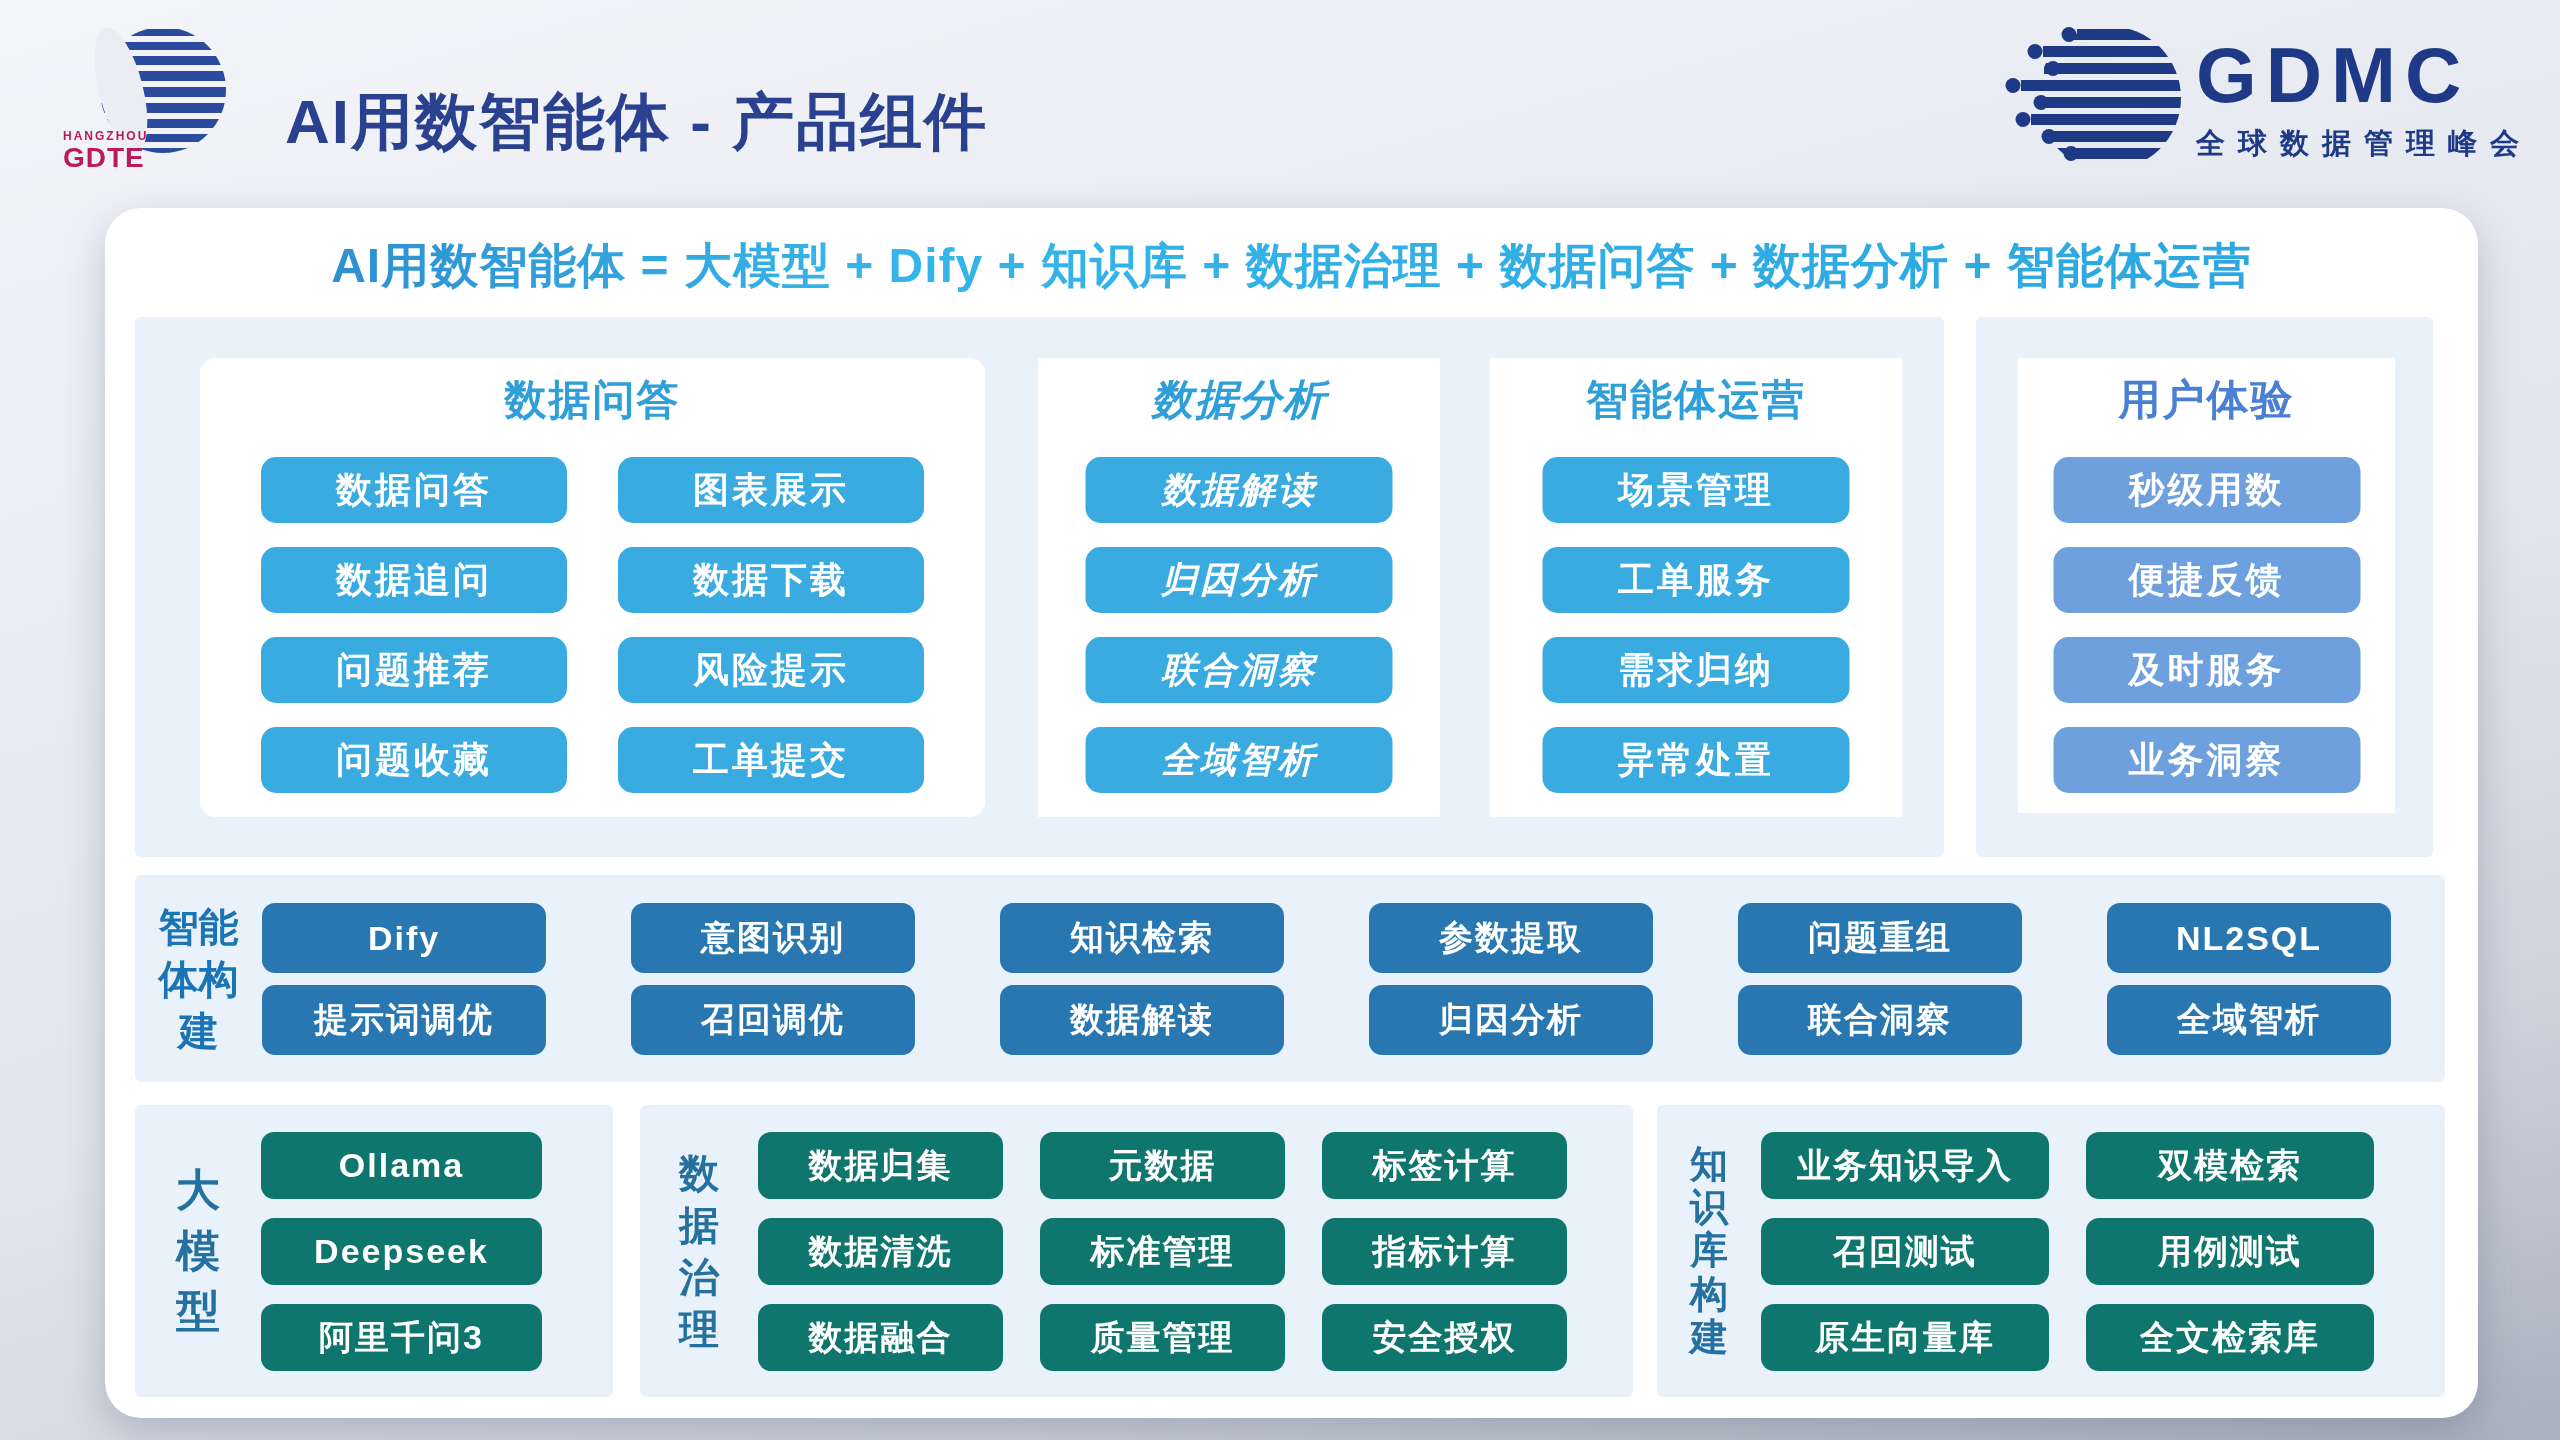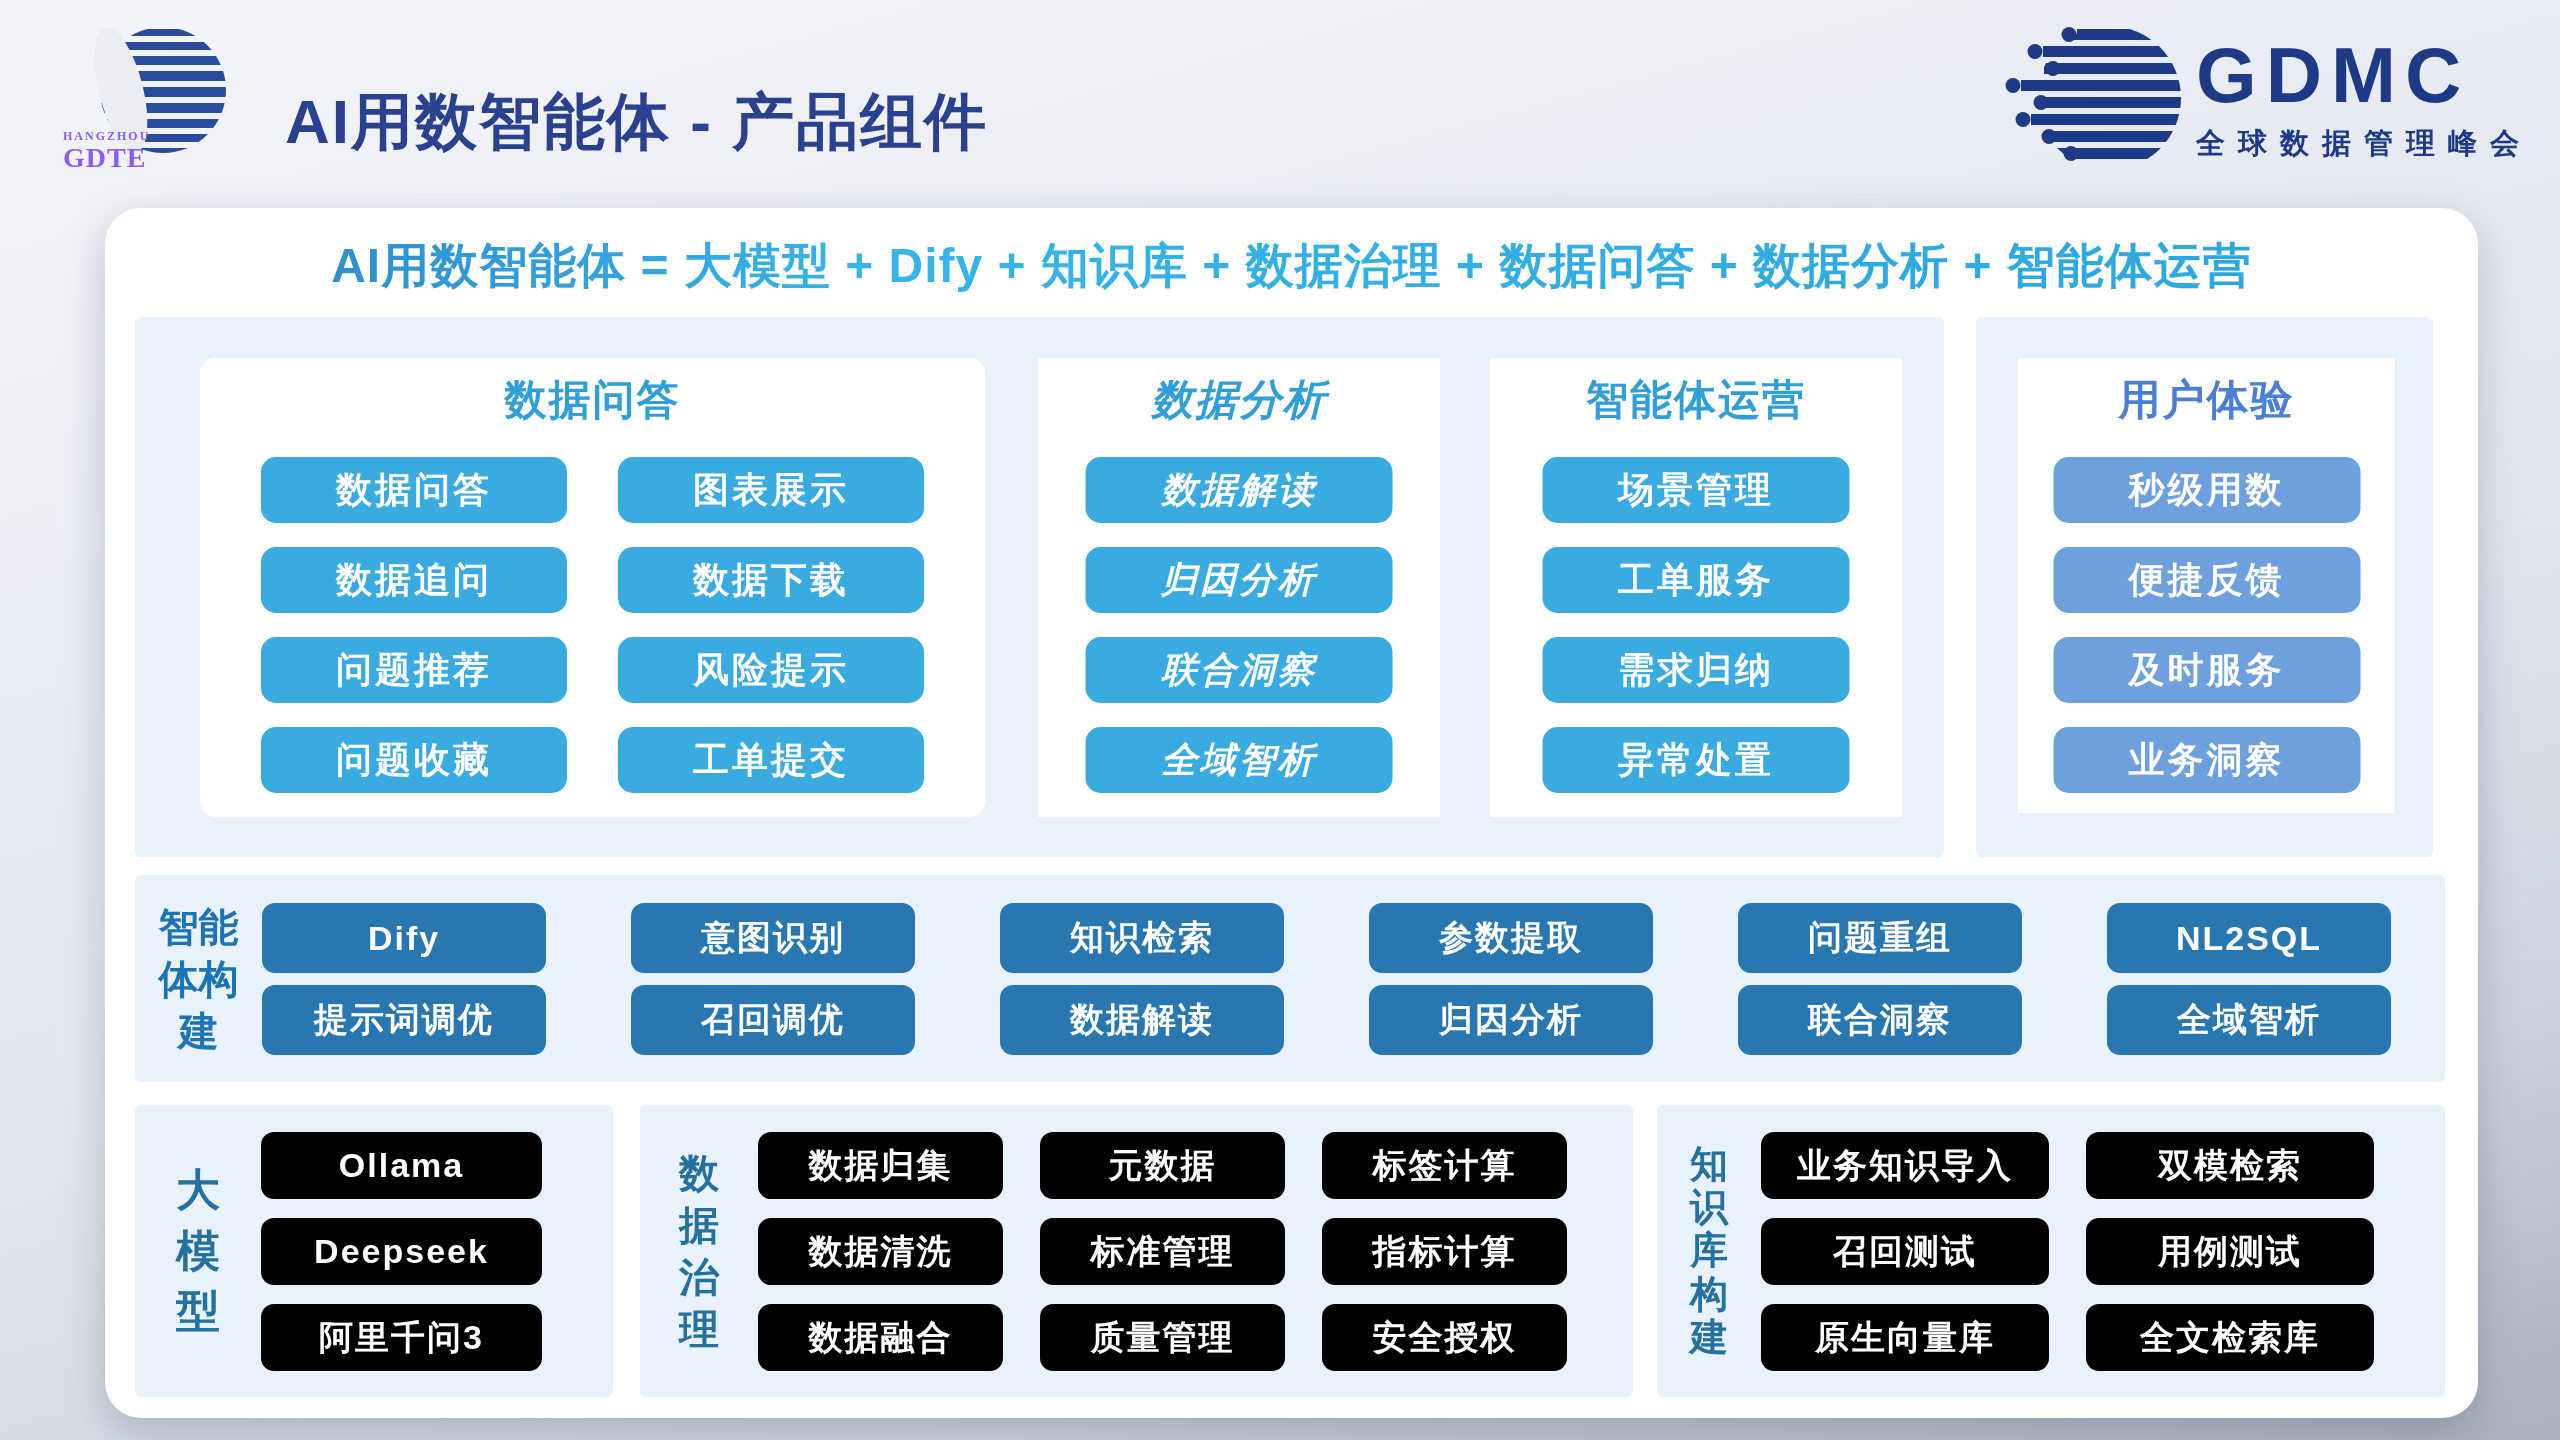--- a/index.html
+++ b/index.html
@@ -6,21 +6,21 @@
   html,body { width:2560px; height:1440px; overflow:hidden; }
   body {
     font-family:"Liberation Sans","DejaVu Sans",sans-serif;
     background:linear-gradient(165deg,#f4f5f9 0%,#e9ecf2 30%,#e2e6ee 55%,#ccd2dc 80%,#a9b0be 100%);
     position:relative;
   }
 
   
   .hdr { position:absolute; left:0; top:0; width:2560px; height:205px; }
   .gdte { position:absolute; left:45px; top:10px; width:200px; height:180px; }
-  .gdte .mark { position:absolute; left:18px; bottom:18px; color:#8b5cf6; line-height:1;font-family:Liberation Serif, serif; }
+  .gdte .mark { position:absolute; left:18px; bottom:18px; color:#be185d; line-height:1; }
   .gdte .city { font-size:12px; font-weight:700; letter-spacing:2px; display:block; }
   .gdte .brand { font-size:28px; font-weight:800; letter-spacing:1px; display:block; margin-top:2px; }
   .slide-title { position:absolute; left:285px; top:36px; font-size:62px; font-weight:800;
     color:#2a4190; letter-spacing:2px; white-space:nowrap;margin-top:44px; }
   .gdmc { position:absolute; right:28px; top:10px; display:flex; align-items:center; gap:12px; height:180px; }
   .gdmc .words { display:flex; flex-direction:column; color:#1e3a87; }
   .gdmc .brand { font-size:78px; font-weight:800; letter-spacing:9px; line-height:1; }
   .gdmc .sub { font-size:29px; font-weight:700; letter-spacing:13px; margin-top:10px; white-space:nowrap;text-align:right; }
 
   
@@ -56,21 +56,21 @@
   .g-mid { top:28px; left:127px; grid-template-columns:repeat(6,284px); column-gap:85px; row-gap:12px; }
   .g-llm { top:27px; left:126px; grid-template-columns:281px; row-gap:19px; }
   .g-gov { top:27px; left:118px; grid-template-columns:repeat(3,245px); column-gap:37px; row-gap:19px; }
   .g-kb  { top:27px; left:104px; grid-template-columns:repeat(2,288px); column-gap:37px; row-gap:19px; }
 
   .chip { display:flex; align-items:center; justify-content:center;
     color:#ffffff; font-weight:700; white-space:nowrap; }
   .sky   { background:#3aabe1; height:66px; border-radius:15px; font-size:36px; letter-spacing:3px; }
   .uxc   { background:#6da0dd; height:66px; border-radius:15px; font-size:36px; letter-spacing:3px; }
   .steel { background:#2877b0; height:70px; border-radius:13px; font-size:34px; letter-spacing:2px; }
-  .deep  { background:#000000; height:67px; border-radius:13px; font-size:34px; letter-spacing:2px; }
+  .deep  { background:#0f766e; height:67px; border-radius:13px; font-size:34px; letter-spacing:2px; }
 
   .vlabel { position:absolute; top:0; bottom:0; display:flex; flex-direction:column;
     align-items:center; justify-content:center; font-weight:800; text-align:center; }
   .vl-mid { left:0; width:127px; color:#1a74b6; font-size:40px; line-height:1.3; }
   .vl-llm { left:0; width:126px; color:#24719f; font-size:44px; line-height:1.38; }
   .vl-gov { left:0; width:118px; color:#24719f; font-size:40px; line-height:1.3; }
   .vl-kb  { left:0; width:104px; color:#24719f; font-size:38px; line-height:1.14; }
 </style>
 </head>
 <body>

